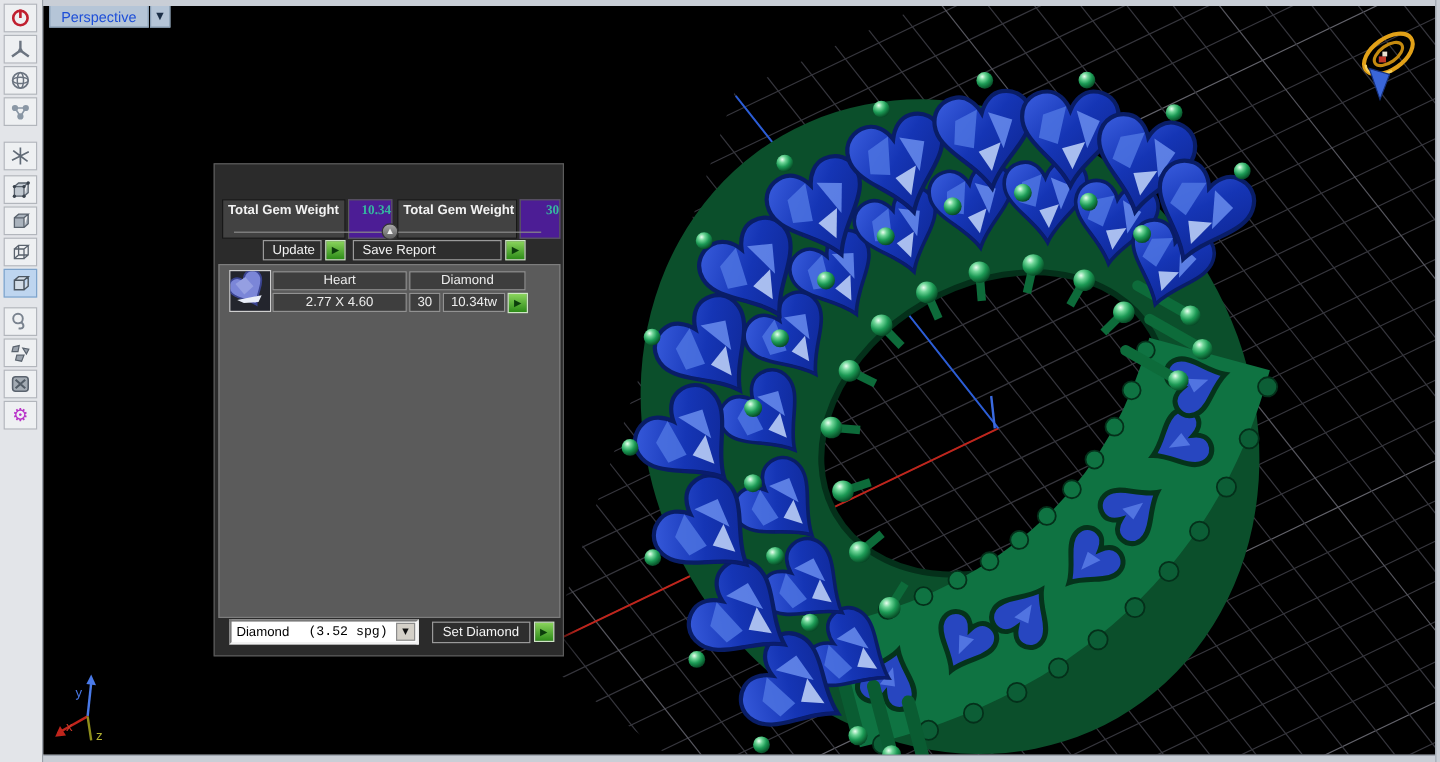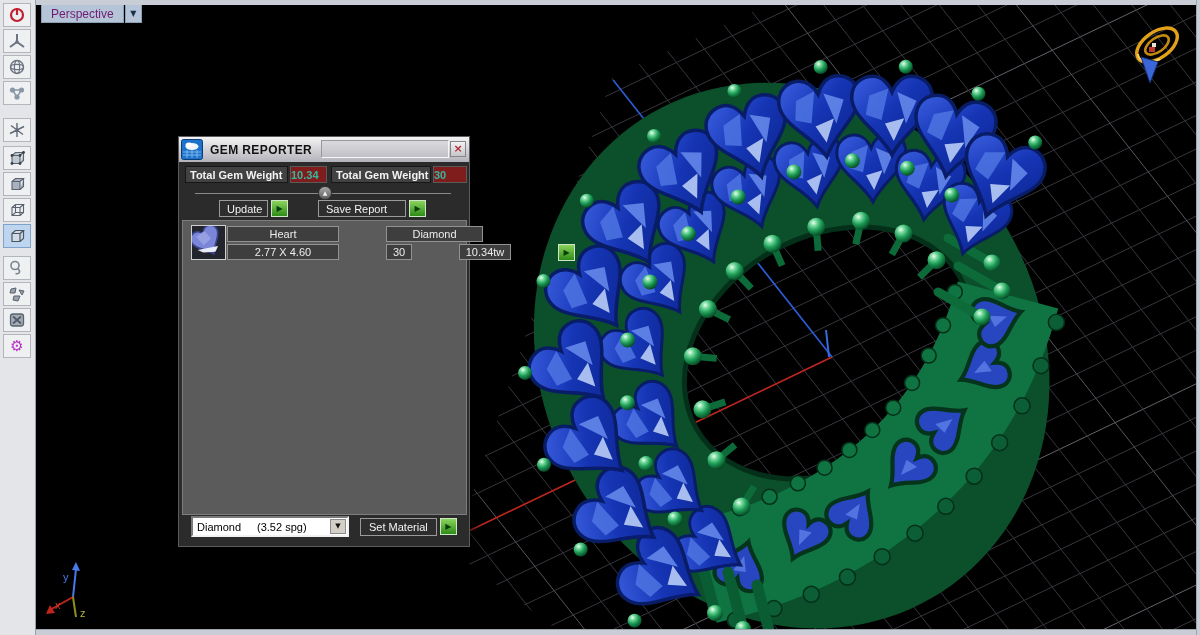--- a/index.html
+++ b/index.html
@@ -18,67 +18,67 @@
            border-right:1px solid #9aa0a8;z-index:6;}
   .tool-btn{position:absolute;left:3px;width:28px;height:24px;background:#eef0f2;
             border:1px solid #b2b6bc;box-sizing:border-box;display:flex;align-items:center;justify-content:center;}
   .tool-btn.selected{background:#bed5ef;border-color:#7da3cb;}
   .tool-btn svg{display:block;}
 
   
   .viewport{position:absolute;left:35px;top:5px;width:1161px;height:624px;background:#000;z-index:1;}
   svg.scene{position:absolute;left:35px;top:5px;z-index:2;}
   .persp-tab{position:absolute;left:41px;top:4px;height:19px;z-index:3;display:flex;align-items:stretch;}
-  .persp-label{background:#b5c5d7;color:#701a75;font-size:12px;padding:2px 9px 0 9px;
+  .persp-label{background:#b5c5d7;color:#1d4ed8;font-size:12px;padding:2px 9px 0 9px;
                border:1px solid #8ba0b6;box-sizing:border-box;}
   .persp-drop{width:17px;margin-left:1px;background:#b5c5d7;border:1px solid #8ba0b6;box-sizing:border-box;
               font-size:8px;color:#1c2f47;text-align:center;line-height:17px;}
 
   
   .dialog{position:absolute;left:178px;top:136px;width:292px;height:411px;z-index:10;
           background:#2b2b2b;border:1px solid #5c5c5c;box-sizing:border-box;
           box-shadow:4px 5px 10px rgba(0,0,0,.6);font-size:11px;color:#eee;}
   .titlebar{position:absolute;left:0;top:0;right:0;height:25px;
             background:linear-gradient(#f4f4f4,#b2b2ba);display:flex;align-items:center;}
   .dlg-icon{width:22px;height:21px;margin-left:2px;}
   .dlg-title{font-size:12px;font-weight:bold;color:#121212;margin-left:7px;letter-spacing:.4px;}
   .title-gripper{position:absolute;left:142px;top:3px;width:128px;height:18px;
                  background:linear-gradient(#dadadd,#c0c0c6);border:1px solid #98989e;
                  border-right-color:#f6f6f6;border-bottom-color:#f6f6f6;box-sizing:border-box;}
   .dlg-close{position:absolute;right:3px;top:4px;width:16px;height:16px;box-sizing:border-box;
              background:linear-gradient(#f2f2f2,#c6c6c6);border:1px solid #85858d;
              color:#b02838;font-size:11px;font-weight:bold;text-align:center;line-height:13px;}
-  .stats-row{position:absolute;left:6px;top:29px;height:17px;display:flex;}
+  .stats-row{position:absolute;left:6px;top:29px;height:33px;display:flex;}
   .stat-label{background:#424242;border:1px solid #171717;color:#f2f2f2;font-weight:bold;
               padding:2px 4px 0;box-sizing:border-box;white-space:nowrap;}
-  .stat-value{background:#7f1d1d;border:1px solid #5a5a5a;color:#35b8a0;font-weight:bold;
-              text-align:left;padding-top:2px;box-sizing:border-box;}
+  .stat-value{background:#4c1d95;border:1px solid #5a5a5a;color:#35b8a0;font-weight:bold;
+              text-align:right;padding-top:2px;box-sizing:border-box;font-family:Liberation Serif, serif;}
   .collapse-line{position:absolute;left:16px;right:18px;top:56px;border-top:1px solid #8a8a8a;}
   .collapse-btn{position:absolute;left:139px;top:49px;width:14px;height:14px;border-radius:50%;
                 background:linear-gradient(#a8a8a8,#5e5e5e);border:1px solid #333;box-sizing:border-box;
                 color:#f0f0f0;font-size:6px;text-align:center;line-height:12px;}
   .btn-row{position:absolute;left:40px;top:63px;height:17px;display:flex;}
   .dlg-btn{background:#2e2e2e;border:1px solid #9a9a9a;color:#f2f2f2;box-sizing:border-box;
            padding:2px 0 0 7px;text-align:left;}
   .arrow-btn{width:17px;height:17px;box-sizing:border-box;margin-left:3px;
              background:linear-gradient(#8ad45c,#2d8c18);border:1px solid #cfe6c6;
              color:#0b3d0b;font-size:8px;text-align:center;line-height:15px;}
   .table-panel{position:absolute;left:3px;top:83px;width:285px;height:295px;background:#5b5b5b;
                border:1px solid #7d7d7d;box-sizing:border-box;}
   .thumb{position:absolute;left:8px;top:4px;width:35px;height:35px;background:#23252d;
          border:1px solid #cfcfcf;box-sizing:border-box;}
   .gem-grid{position:absolute;left:44px;top:5px;}
-  .grid-row{display:flex;margin-bottom:2px;gap:45px;}
+  .grid-row{display:flex;margin-bottom:2px;}
   .cell{background:#3e3e3e;border:1px solid #929292;color:#ececec;text-align:center;
         height:16px;box-sizing:border-box;padding-top:1px;margin-right:2px;}
   .bottom-row{position:absolute;left:12px;bottom:9px;height:21px;display:flex;align-items:center;}
   .material-select{width:158px;height:21px;background:#fff;border:2px solid;box-sizing:border-box;
                    border-color:#7a7a7a #f2f2f2 #f2f2f2 #7a7a7a;display:flex;align-items:center;color:#000;}
   .ms-value{margin-left:4px;}
-  .ms-density{margin-left:16px;}
+  .ms-density{margin-left:16px;font-family:Liberation Mono, monospace;}
   .ms-arrow{margin-left:auto;margin-right:1px;width:16px;height:15px;background:#d4d0c8;
             border:1px solid #8c8c8c;box-sizing:border-box;font-size:7px;text-align:center;line-height:13px;color:#111;}
   .set-material{margin-left:11px;height:18px;box-sizing:border-box;background:#2e2e2e;
                 border:1px solid #9a9a9a;color:#f4f4f4;padding:2px 8px 0;}
 </style>
 </head>
 <body>
 
 <div class="viewport"></div>
 
@@ -404,46 +404,35 @@
         <rect x="3.5" y="3" width="13" height="12" rx="2.5" fill="#a3abb3" stroke="#5a636e" stroke-width="1.3"></rect>
         <path d="M6,5.5 L14,12.5 M14,5.5 L6,12.5" stroke="#525c66" stroke-width="1.8"></path>
       </svg>
   </div>
   <div class="tool-btn" style="top:334px">
     <span class="g" style="font-size:15px;color:#b832c8;line-height:15px">⚙</span>
   </div>
 </div>
 
 <div class="dialog">
-  <div class="titlebar">
-    <svg class="dlg-icon" viewBox="0 0 22 21">
-      <rect x="0.5" y="0.5" width="21" height="20" rx="2" fill="#1d72cc" stroke="#0d3e78"></rect>
-      <path d="M2,13 H20 M2,16 H20 M6,11 V19 M11,11 V19 M16,11 V19" stroke="#7fb6e8" stroke-width="1"></path>
-      <ellipse cx="11" cy="7.5" rx="6.5" ry="3.5" fill="#f2f6fa"></ellipse>
-      <ellipse cx="8" cy="6" rx="3.5" ry="2.5" fill="#ffffff"></ellipse>
-    </svg>
-    <span class="dlg-title">GEM REPORTER</span>
-    <div class="title-gripper"></div>
-    <div class="dlg-close g">×</div>
-  </div>
 
   <div class="stats-row">
     <div class="stat-label" style="width:103px">Total Gem Weight</div>
     <div class="stat-value" style="width:37px;margin-left:2px">10.34</div>
     <div class="stat-label" style="width:100px;margin-left:4px">Total Gem Weight</div>
     <div class="stat-value" style="width:34px;margin-left:2px">30</div>
   </div>
 
   <div class="collapse-line"></div>
   <div class="collapse-btn g">▲</div>
 
   <div class="btn-row">
     <div class="dlg-btn" style="width:49px">Update</div>
     <div class="arrow-btn g">▶</div>
-    <div class="dlg-btn" style="width:88px;margin-left:30px">Save Report</div>
+    <div class="dlg-btn" style="width:124px;margin-left:6px">Save Report</div>
     <div class="arrow-btn g">▶</div>
   </div>
 
   <div class="table-panel">
     <div class="thumb">
       <svg width="33" height="33" viewBox="0 0 33 33">
         <g transform="translate(16,17) rotate(-28) scale(0.62)">
           <use href="#heartP" fill="#7b86d8" stroke="#3a4390" stroke-width="2.5"></use>
           <polygon points="-20,2 12,12 4,18 -14,10" fill="#e9edf8"></polygon>
           <polygon points="-12,-18 4,-20 8,-4 -8,0" fill="#959fe2"></polygon>
@@ -463,16 +452,16 @@
       </div>
     </div>
   </div>
 
   <div class="bottom-row">
     <div class="material-select">
       <span class="ms-value">Diamond</span>
       <span class="ms-density">(3.52 spg)</span>
       <span class="ms-arrow g">▼</span>
     </div>
-    <div class="set-material">Set Material</div>
+    <div class="set-material">Set Diamond</div>
     <div class="arrow-btn g">▶</div>
   </div>
 </div>
 
 </body></html>

